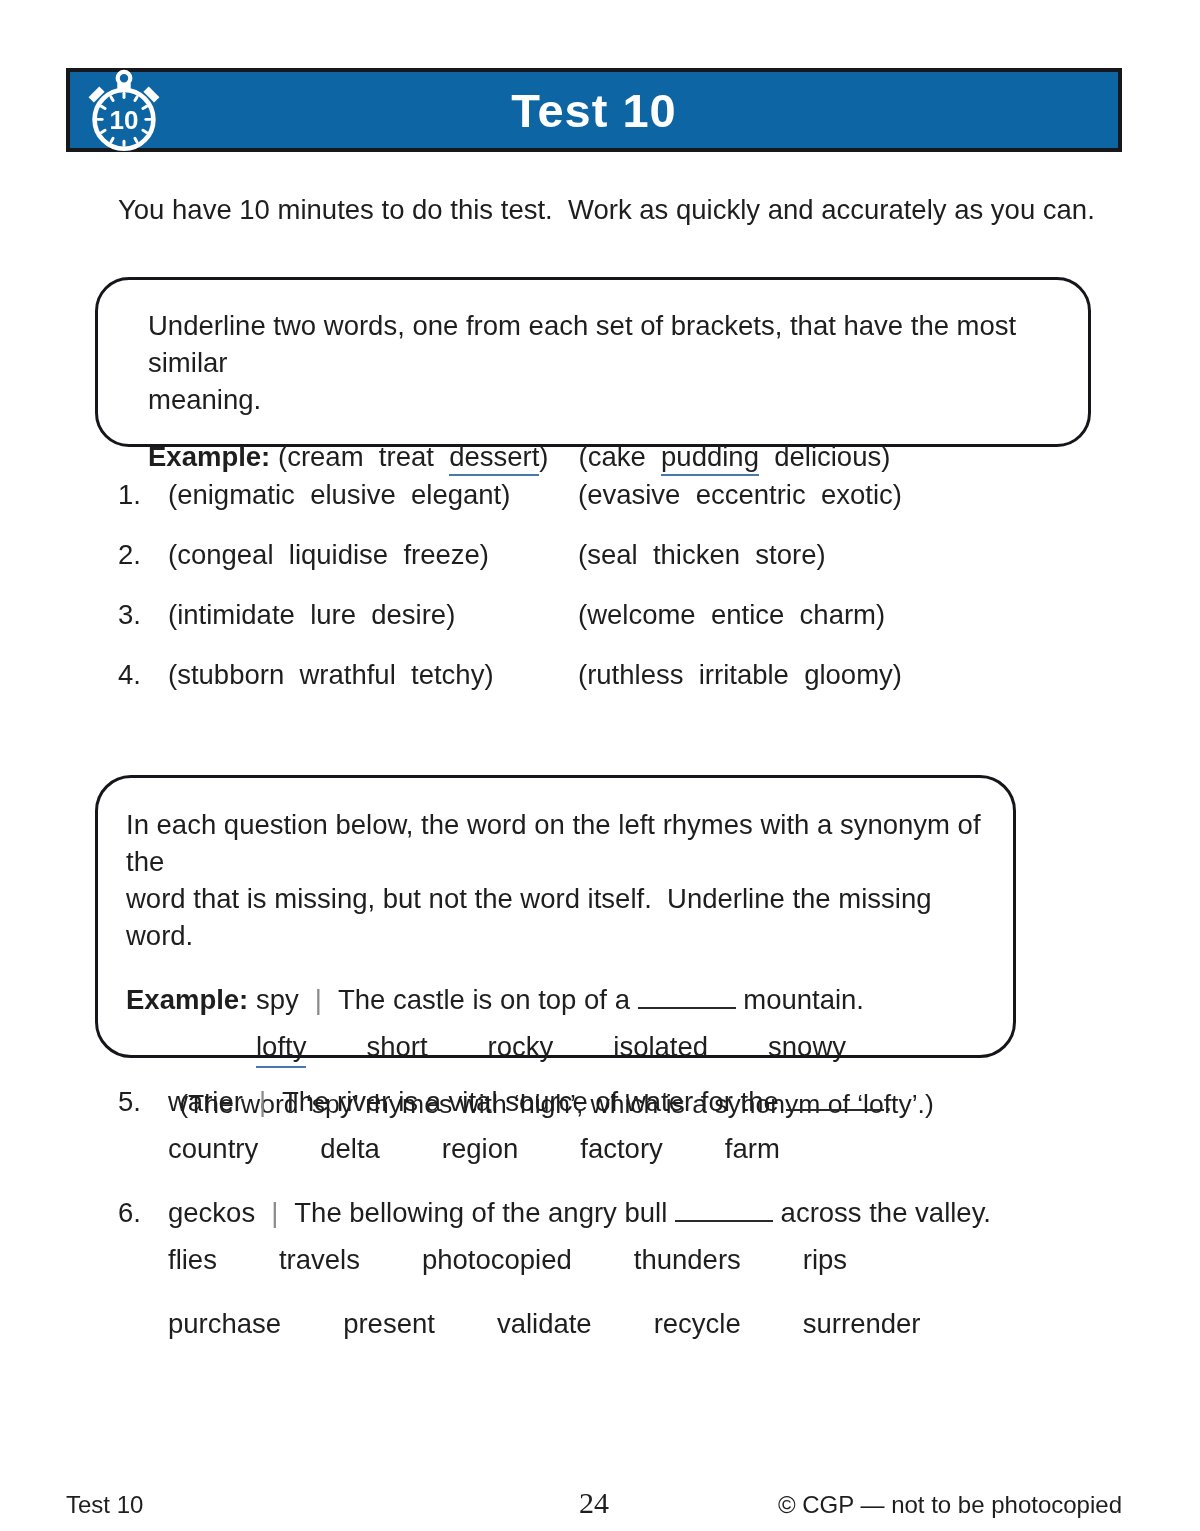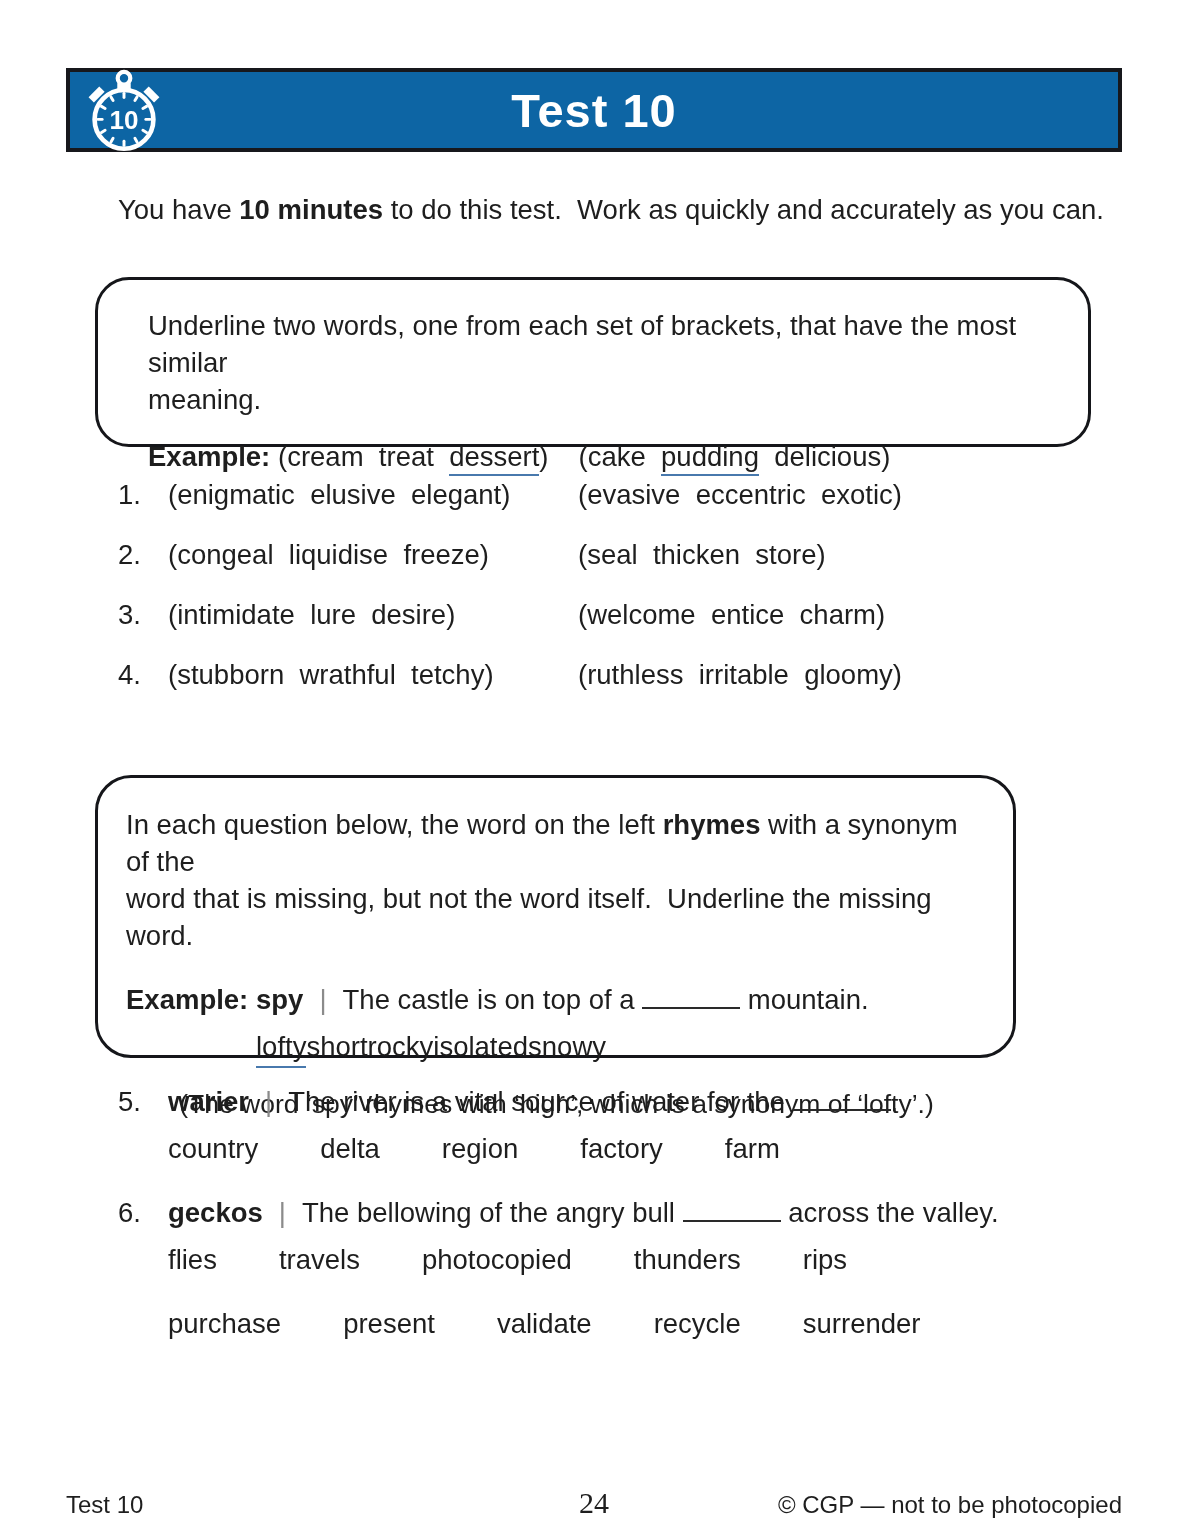--- a/index.html
+++ b/index.html
@@ -1,21 +1,21 @@
 <!DOCTYPE html>
 <html><head>
 <meta charset="utf-8">
 <style>
   html,body{margin:0;padding:0;}
   body{
     width:1200px;height:1531px;background:#ffffff;position:relative;
     font-family:"Liberation Sans","DejaVu Sans",sans-serif;color:#1e1e1e;
   }
   .t{white-space:pre-wrap;}
-  .b{font-weight:700;}
+  .b{font-weight:400;}
   
   .titlebar{
     position:absolute;left:66px;top:68px;width:1056px;height:84px;
     box-sizing:border-box;background:#0d65a4;border:4px solid #17181c;
     display:flex;align-items:center;
   }
   .titlebar h1{
     position:absolute;left:0;right:0;margin:0;text-align:center;
     color:#ffffff;font-size:47px;font-weight:700;letter-spacing:1px;
   }
@@ -41,21 +41,21 @@
   
   .qlist-syn{position:absolute;left:0;top:465px;width:1200px;}
   .syn-row{position:relative;height:60px;line-height:60px;font-size:27.5px;}
   .qnum{display:inline-block;margin-left:118px;width:50px;}
   .syn-right{position:absolute;left:578px;top:0;}
   
   .ex2-row{margin-top:29px;font-size:27.5px;line-height:34px;}
   .exlabel2{display:inline-block;width:130px;font-weight:700;}
   .pipe{color:#8b8b8b;margin:0 16px;font-weight:400;}
   .blank{display:inline-block;width:98px;height:2px;border-bottom:2.5px solid #2a2a2a;}
-  .options{display:flex;font-size:27.5px;line-height:34px;margin-top:13px;}
+  .options{display:flex;gap:60px;font-size:27.5px;line-height:34px;margin-top:13px;}
   .ex-options{margin-left:130px;}
   .note{margin:21px 0 0 0;text-align:center;font-size:26.5px;}
   
   .qlist-rhyme{position:absolute;left:0;top:1085px;width:1052px;}
   .rhyme-q{margin-bottom:30px;}
   .rhyme-sentence{font-size:27.5px;line-height:34px;}
   .rhyme-options{margin-left:168px;gap:62px;}
   
   .footer{
     position:absolute;left:66px;top:1486px;width:1056px;

